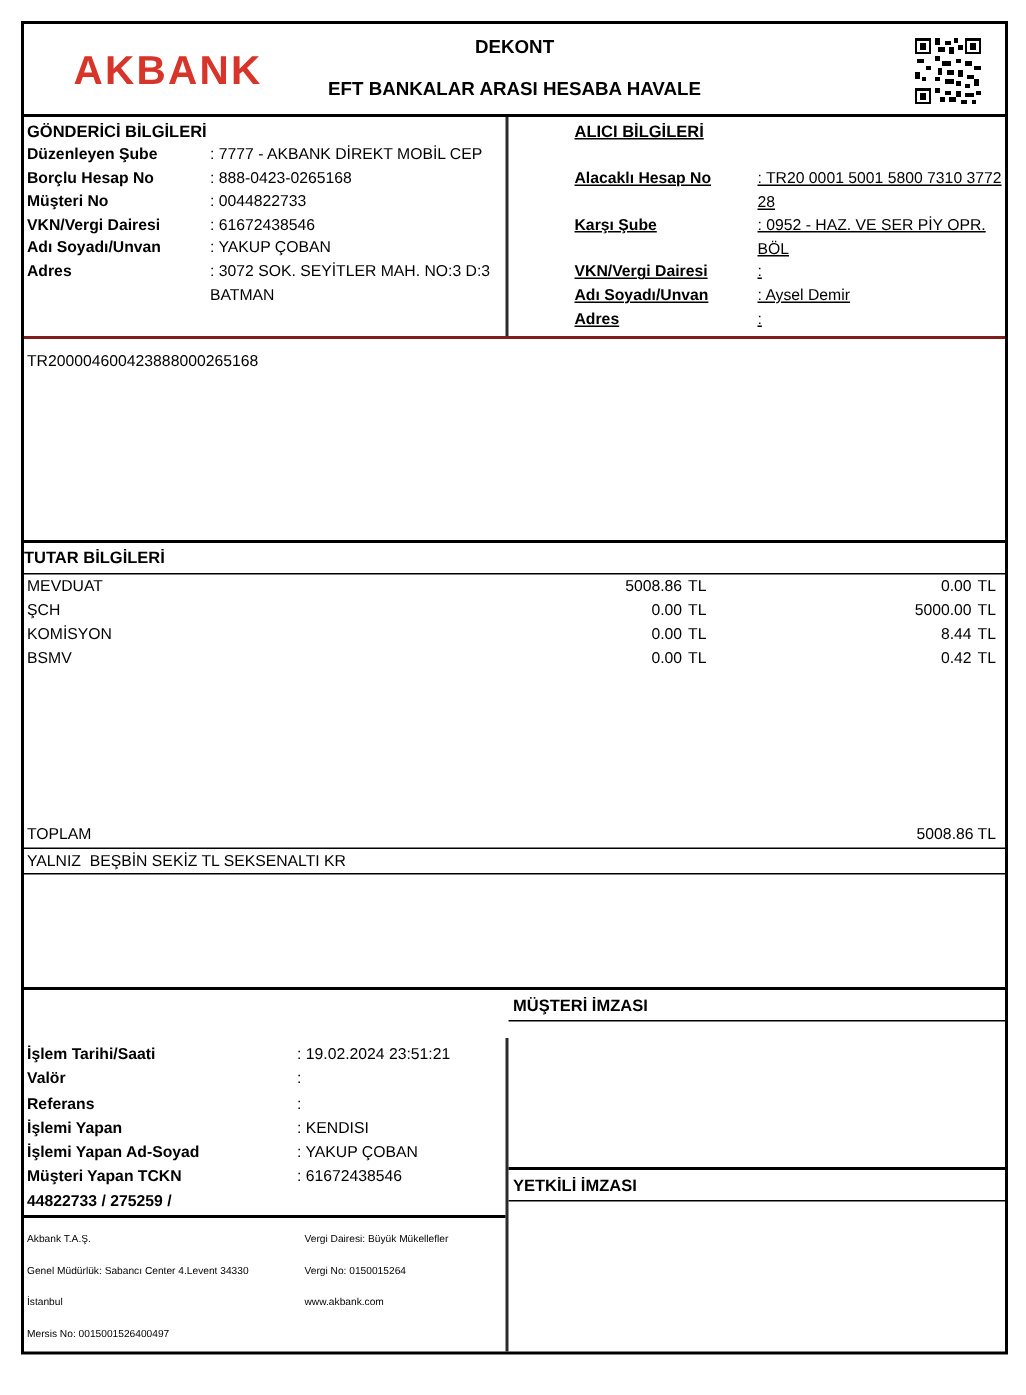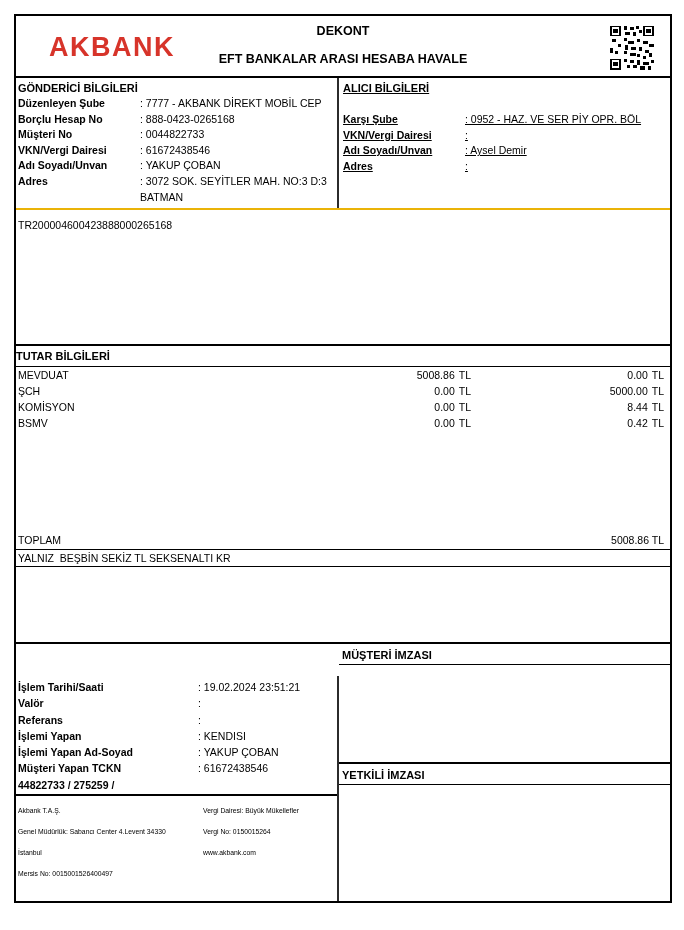--- a/index.html
+++ b/index.html
@@ -11,21 +11,21 @@
   
   .header { height:62px; border-bottom:2px solid #000; position:relative; flex:0 0 auto; }
   .logo { position:absolute; left:22px; top:16px; font-size:27px; font-weight:800;
           letter-spacing:1.5px; font-stretch:condensed; }
   .header-titles { position:absolute; left:0; right:0; top:0; text-align:center; }
   .doc-title { font-size:12.5px; font-weight:bold; margin-top:8px; }
   .doc-subtitle { font-size:12.5px; font-weight:bold; margin-top:14px; }
   .qr { position:absolute; right:16px; top:9px; }
 
   
-  .parties { height:132px; border-bottom:2px solid #eab308; display:flex; flex:0 0 auto; }
+  .parties { height:148px; border-bottom:2px solid #7f1d1d; display:flex; flex:0 0 auto;gap:40px; }
   .party-left { width:323px; border-right:2px solid #2b2b2b; padding:3px 2px 0 2px; }
   .party-right { flex:1; padding:3px 2px 0 4px;text-decoration:underline; }
   .sec-title { font-size:11px; font-weight:bold; line-height:15px; }
   .info-row { display:flex; font-size:10.5px; line-height:15.6px; }
   .info-row .lbl { font-weight:bold; flex:0 0 122px; }
   .info-row .val { flex:1; white-space:pre-line; }
   .rows-gap { height:16px; }
 
   
   .reference { height:136px; border-bottom:2px solid #000; padding:9px 2px; font-size:10.5px; flex:0 0 auto; }
@@ -154,20 +154,24 @@
         <div class="info-row">
             <span class="lbl">Adres</span>
             <span class="val">: 3072 SOK. SEYİTLER MAH. NO:3 D:3
 BATMAN</span>
           </div>
       </div>
       <div class="party-right">
         <div class="sec-title">ALICI BİLGİLERİ</div>
         <div class="rows-gap"></div>
         <div class="info-row">
+            <span class="lbl">Alacaklı Hesap No</span>
+            <span class="val">: TR20 0001 5001 5800 7310 3772 28</span>
+          </div>
+        <div class="info-row">
             <span class="lbl">Karşı Şube</span>
             <span class="val">: 0952 - HAZ. VE SER PİY OPR. BÖL</span>
           </div>
         <div class="info-row">
             <span class="lbl">VKN/Vergi Dairesi</span>
             <span class="val">:</span>
           </div>
         <div class="info-row">
             <span class="lbl">Adı Soyadı/Unvan</span>
             <span class="val">: Aysel Demir</span>

